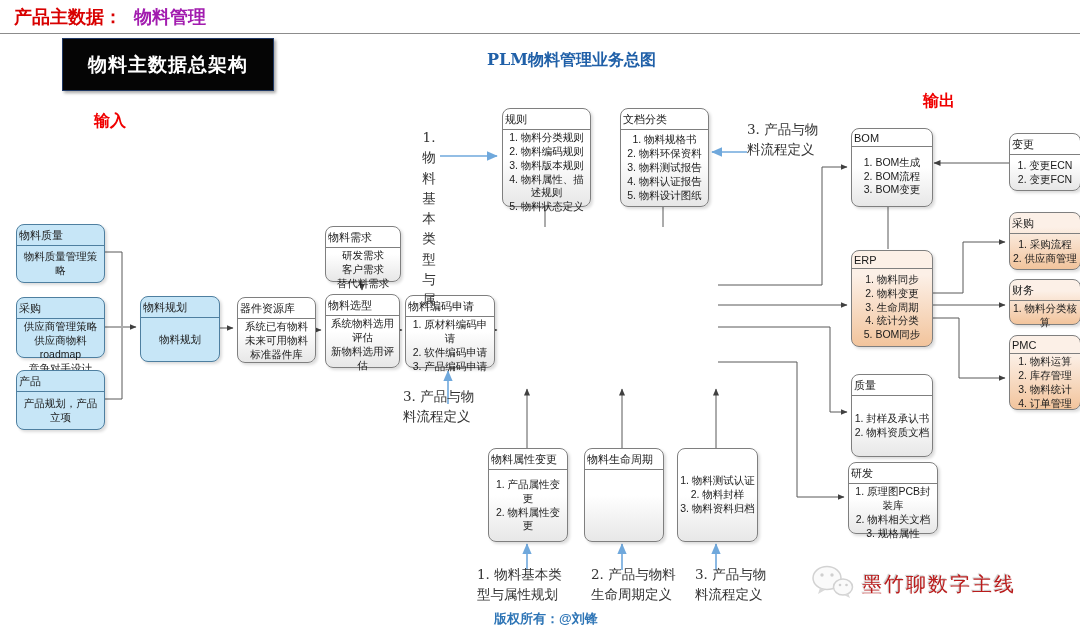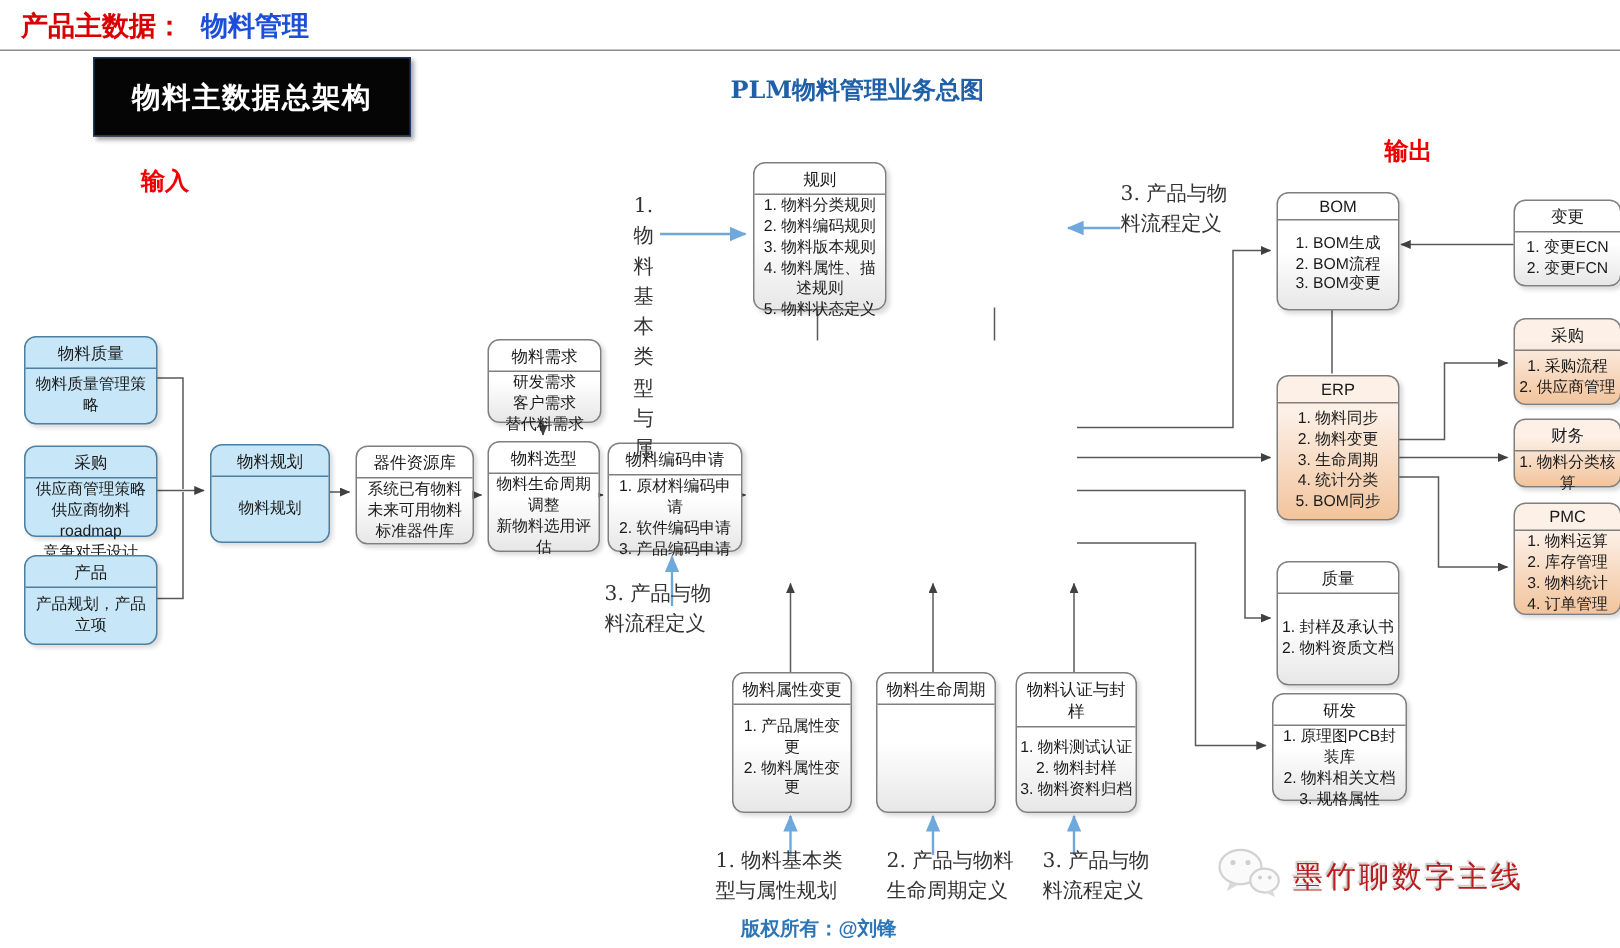--- a/index.html
+++ b/index.html
@@ -1,38 +1,38 @@
 <!DOCTYPE html>
 <html><head>
 <meta charset="utf-8">
 <style>
   html,body{margin:0;padding:0;background:#fff;}
   #canvas{position:relative;width:1080px;height:632px;background:#fff;overflow:hidden;
           font-family:"Liberation Sans","DejaVu Sans",sans-serif;border-bottom:1px solid #c9c9c9;}
   
   .page-header{position:absolute;left:14px;top:5px;font-size:18px;font-weight:700;z-index:4;}
   .page-header .red{color:#d80000;}
-  .page-header .black{color:#1d4ed8;padding-left:12px;}
+  .page-header .black{color:#a21caf;padding-left:12px;}
   .divider{position:absolute;left:0;top:33px;width:1080px;height:1px;background:#8c8c8c;z-index:1;}
   .arch-box{position:absolute;left:14px;top:38px;width:210px;height:51px;background:#050505;
             border:1px solid #1f3864;box-shadow:2px 2px 3px rgba(0,0,0,.35);color:#fff;
             font-size:19px;font-weight:700;display:flex;align-items:center;justify-content:center;
             letter-spacing:1px;z-index:4;margin-left:48px;}
   .diagram-title{position:absolute;left:487px;top:50px;font-family:"DejaVu Serif","Liberation Serif",serif;
             font-size:16px;font-weight:700;color:#2060a8;z-index:4;}
   .io-label{position:absolute;font-family:"DejaVu Serif","Liberation Serif",serif;
             font-size:16px;font-weight:700;color:#f00000;z-index:4;}
   #input-label{left:94px;top:111px;}
   #output-label{left:923px;top:91px;}
   
   .box{position:absolute;border:1px solid #7f7f7f;border-radius:8px;
        background:linear-gradient(180deg,#ffffff 50%,#e7e7e7 100%);
        box-shadow:2px 2px 3px rgba(0,0,0,.14);display:flex;flex-direction:column;z-index:2;}
   .bt{flex:0 0 auto;border-bottom:1px solid #7f7f7f;font-size:11px;color:#1a1a1a;
-      text-align:center;padding:3px 2px 2px;}
+      text-align:left;padding:3px 2px 2px;}
   .bb{flex:1 1 auto;display:flex;align-items:center;justify-content:center;font-size:10.5px;
       line-height:1.32;text-align:center;white-space:pre-line;color:#1a1a1a;padding:1px 2px;}
   .box.blue{background:#c7e6f7;border-color:#4e7fa0;}
   .box.blue .bt{border-color:#4e7fa0;}
   .box.orange{background:linear-gradient(180deg,#fcf0e7 25%,#f2c49c 100%);}
   .box.plm .bt{display:flex;align-items:center;justify-content:center;height:37px;box-sizing:border-box;}
   .box.plm .bb{text-align:left;justify-content:flex-start;padding-left:12px;padding-right:6px;font-size:11px;line-height:1.5;}
   
   .note{position:absolute;font-family:"DejaVu Serif","Liberation Serif",serif;font-size:13.5px;
         line-height:1.45;color:#333;white-space:pre-line;z-index:3;}
@@ -126,50 +126,57 @@
 标准器件库</div>
   </div>
   <div class="box" style="left:325px;top:226px;width:74px;height:54px">
     <div class="bt">物料需求</div>
     <div class="bb">研发需求
 客户需求
 替代料需求</div>
   </div>
   <div class="box" style="left:325px;top:294px;width:73px;height:72px">
     <div class="bt">物料选型</div>
-    <div class="bb">物料生命周期调整
+    <div class="bb">系统物料选用评估
 新物料选用评估</div>
   </div>
   <div class="box" style="left:405px;top:295px;width:88px;height:71px">
     <div class="bt">物料编码申请</div>
     <div class="bb">1. 原材料编码申请
 2. 软件编码申请
 3. 产品编码申请</div>
   </div>
 
   <div class="box" style="left:502px;top:108px;width:87px;height:97px">
     <div class="bt">规则</div>
     <div class="bb">1. 物料分类规则
 2. 物料编码规则
 3. 物料版本规则
 4. 物料属性、描述规则
 5. 物料状态定义</div>
   </div>
+  <div class="box" style="left:620px;top:108px;width:87px;height:97px">
+    <div class="bt">文档分类</div>
+    <div class="bb">1. 物料规格书
+2. 物料环保资料
+3. 物料测试报告
+4. 物料认证报告
+5. 物料设计图纸</div>
+  </div>
 
 
   <div class="box" style="left:488px;top:448px;width:78px;height:92px">
     <div class="bt">物料属性变更</div>
     <div class="bb">1. 产品属性变更
 2. 物料属性变更</div>
   </div>
   <div class="box" style="left:584px;top:448px;width:78px;height:92px">
     <div class="bt">物料生命周期</div>
   </div>
   <div class="box" style="left:677px;top:448px;width:79px;height:92px">
-    <div class="bt">物料认证与封样</div>
     <div class="bb">1. 物料测试认证
 2. 物料封样
 3. 物料资料归档</div>
   </div>
 
   <div class="box" style="left:851px;top:128px;width:80px;height:77px">
     <div class="bt">BOM</div>
     <div class="bb">1. BOM生成
 2. BOM流程
 3. BOM变更</div>

